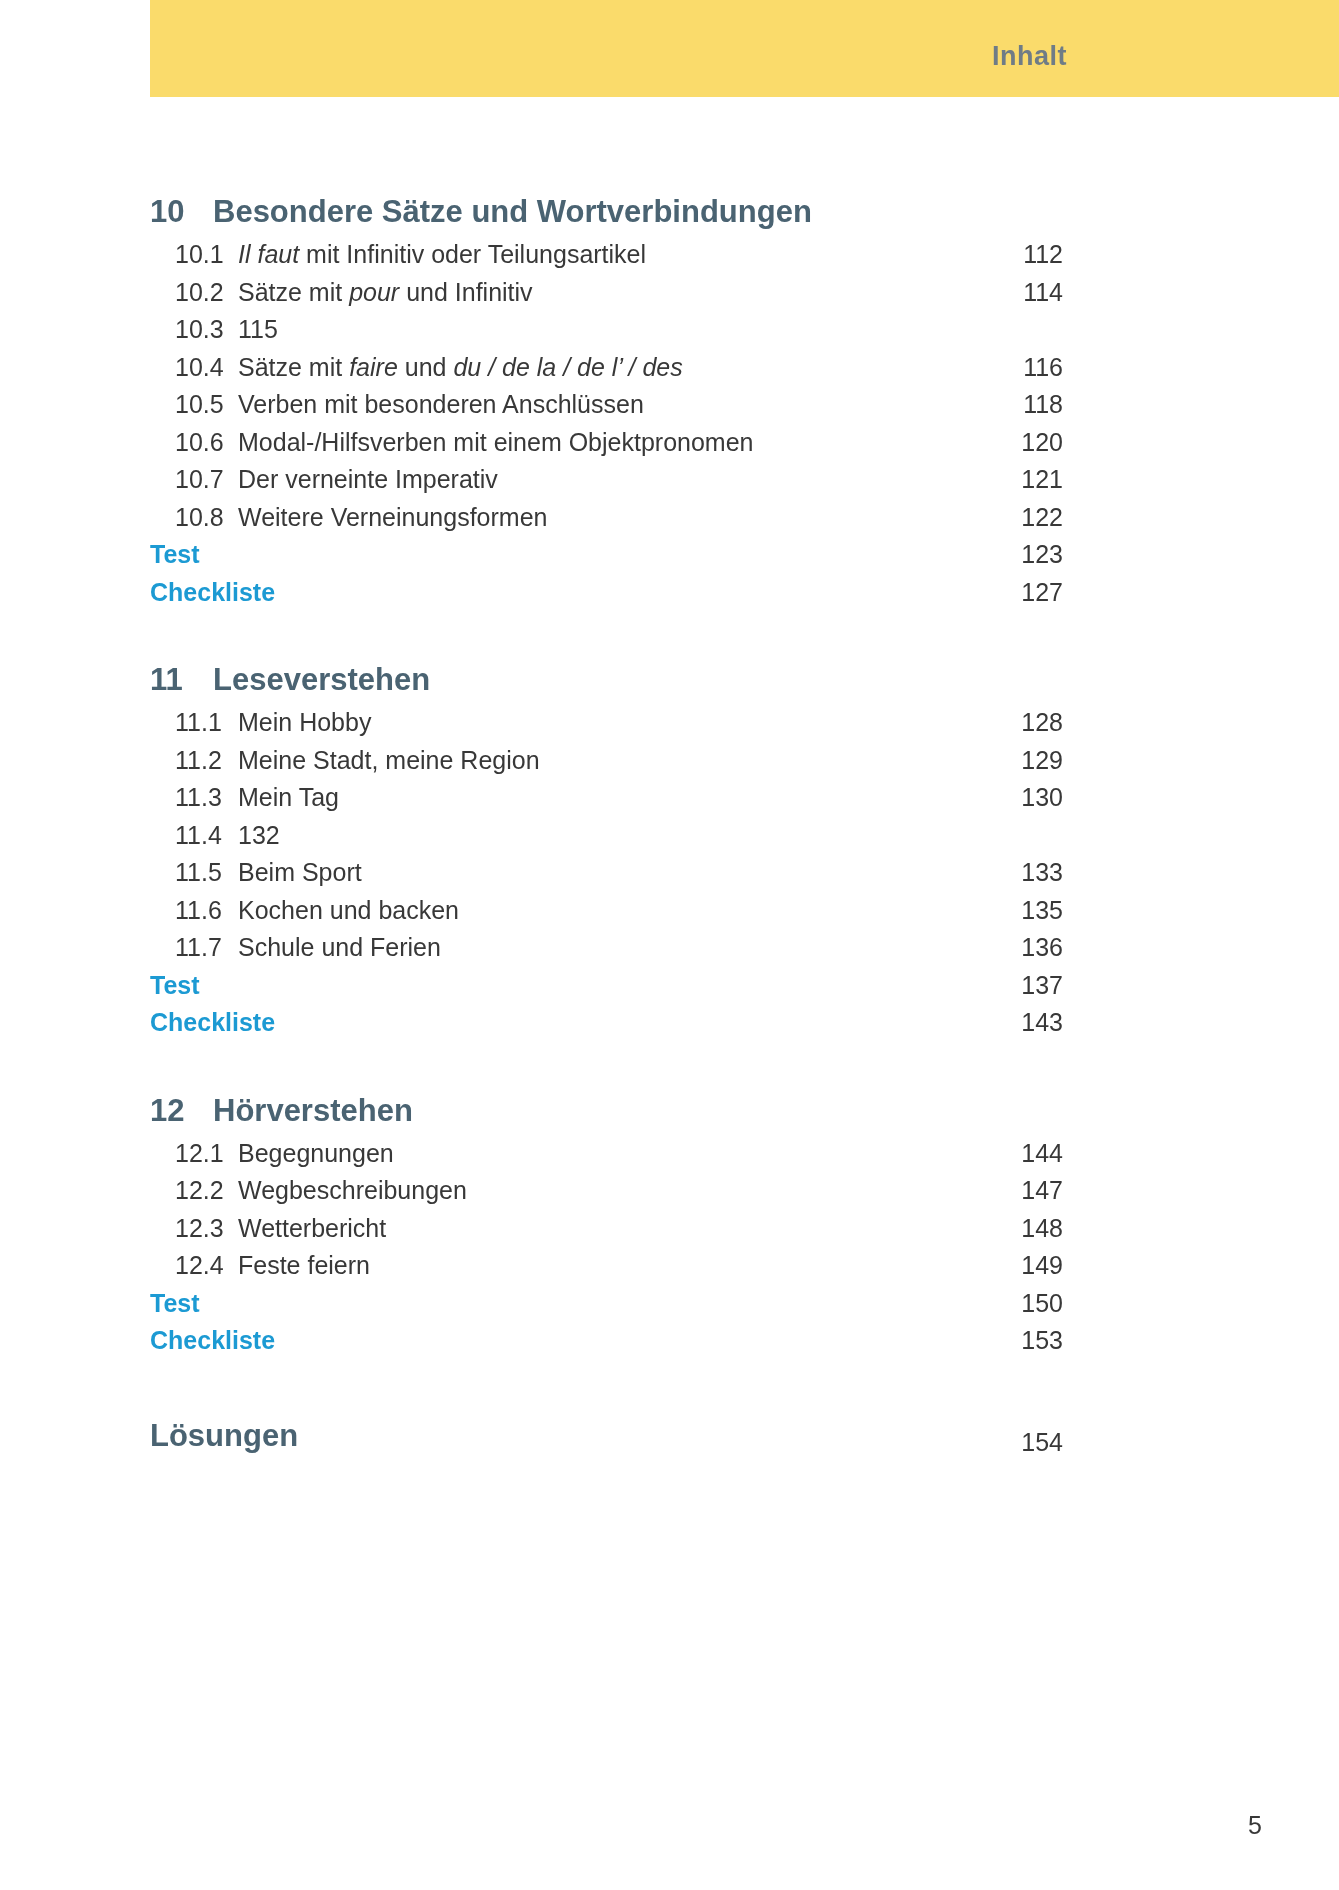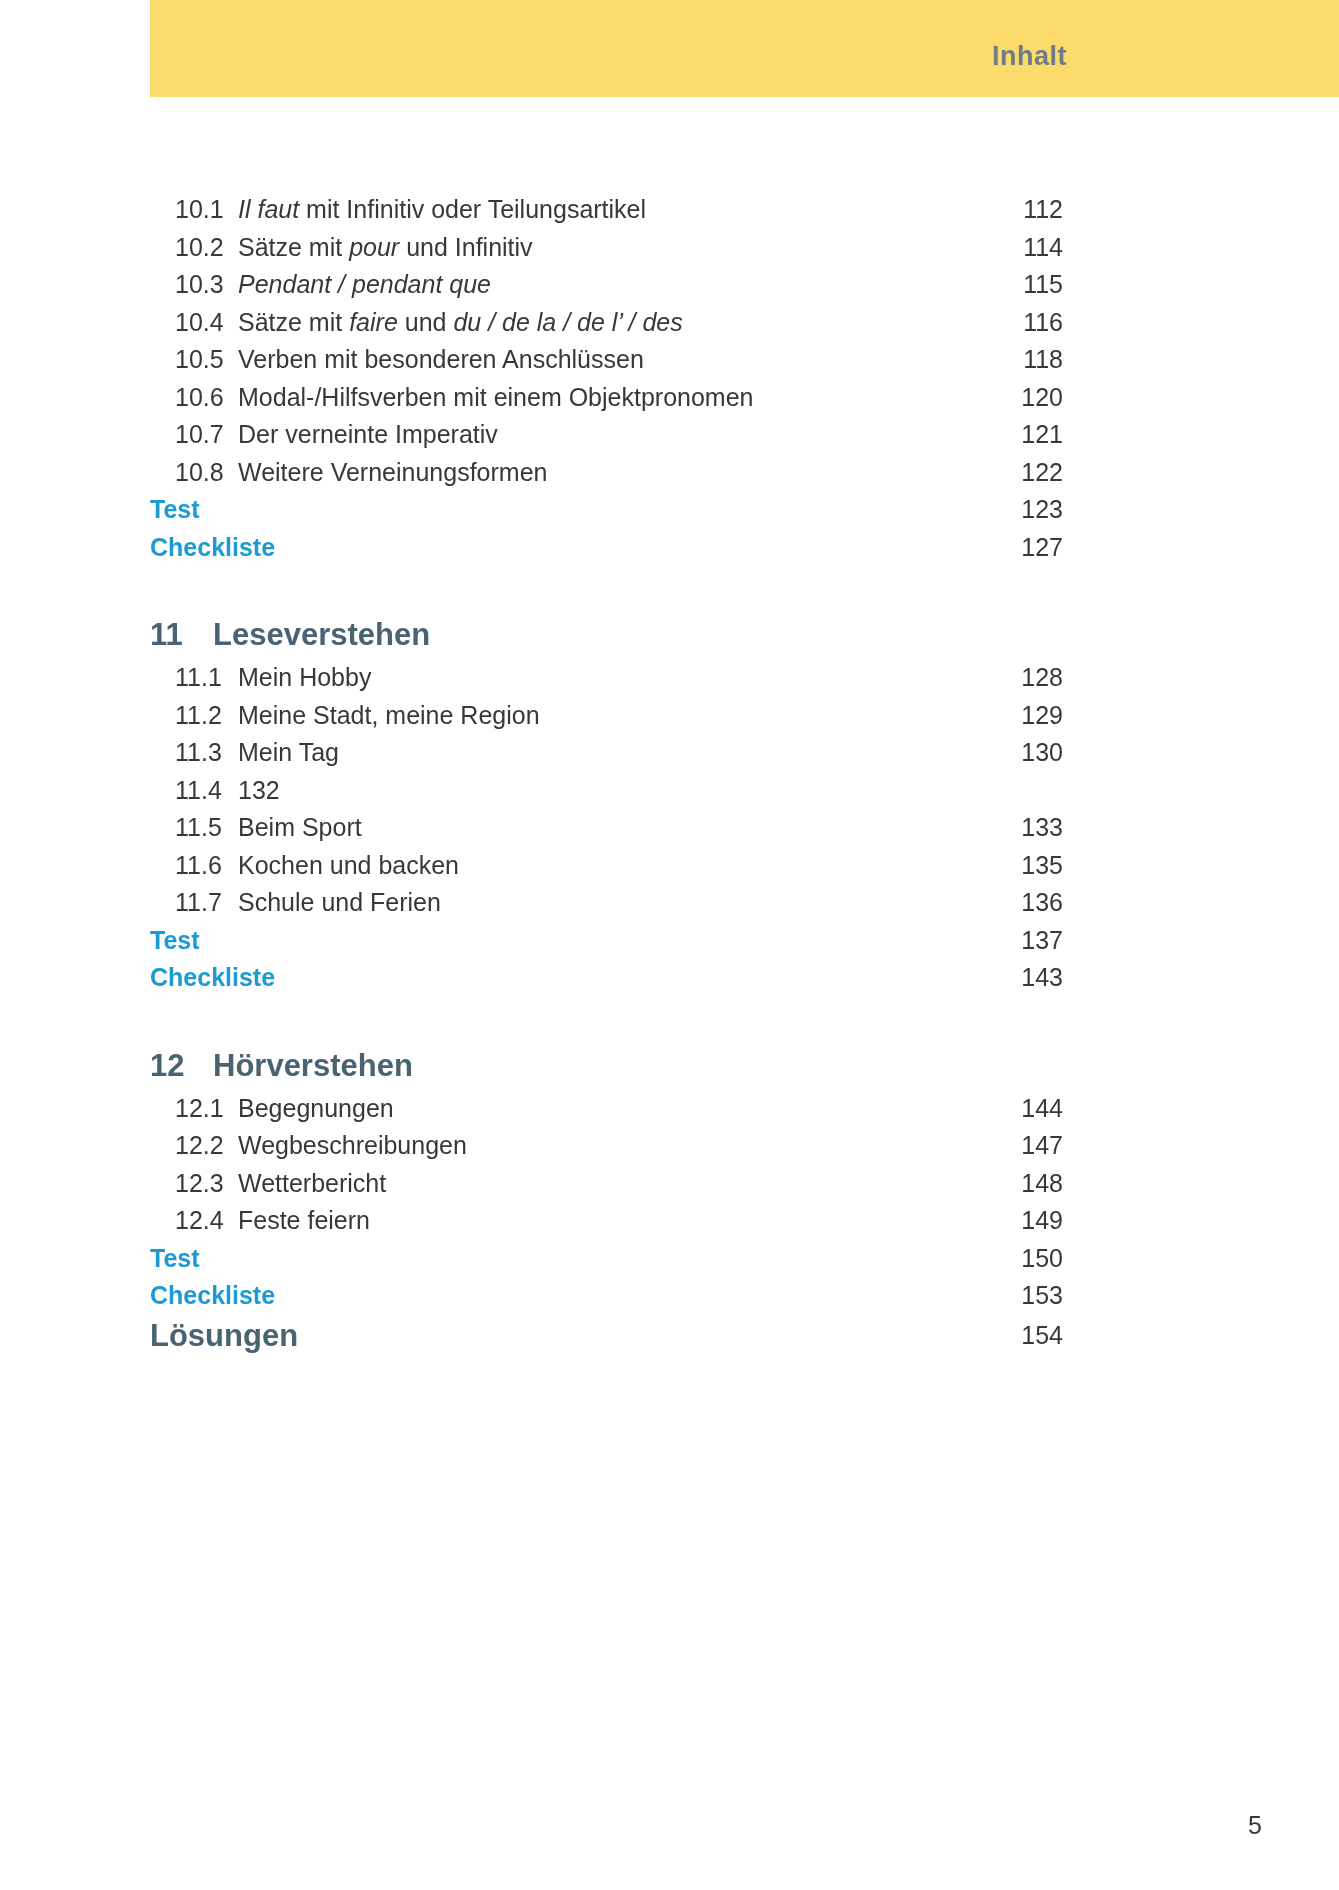--- a/index.html
+++ b/index.html
@@ -56,22 +56,23 @@
     display: flex;
     line-height: 37.5px;
     font-size: 25px;
   }
   .row-num { width: 63px; flex: none; margin-left: 25px; }
   .row-title { flex: 1; padding-right: 20px; }
   .row-title .it { font-style: italic; }
   .row-page { flex: none; text-align: right; }
   .extra-label { flex: 1; color: var(--blue); font-weight: bold; }
   .toc-final {
-    display: flex;
-    align-items: center;
+    margin-top: 55px;
+    display: flex;
+    align-items: flex-end;
   }
   .final-title {
     flex: 1;
     font-size: 31px;
     font-weight: bold;
     color: var(--slate);
     line-height: 42px;
   }
   .final-page { flex: none; font-size: 25px; }
   .folio {
@@ -88,33 +89,36 @@
 
 <div class="page">
 
   <header class="band">
     <span class="band-title">Inhalt</span>
   </header>
 
   <main class="content">
     <div id="toc-sections">
         <section class="section">
+          <div class="sec-heading">
+            <span class="sec-num">10</span>
+            <span class="sec-title">Besondere Sätze und Wortverbindungen</span>
+          </div>
           <div class="row">
             <span class="row-num">10.1</span>
             <span class="row-title"><span class="it">Il faut</span><span> mit Infinitiv oder Teilungsartikel</span></span>
             <span class="row-page">112</span>
           </div>
           <div class="row">
             <span class="row-num">10.2</span>
             <span class="row-title"><span>Sätze mit </span><span class="it">pour</span><span> und Infinitiv</span></span>
             <span class="row-page">114</span>
           </div>
           <div class="row">
             <span class="row-num">10.3</span>
-            <span class="row-title"><span class="it">Pendant / pendant que</span></span>
             <span class="row-page">115</span>
           </div>
           <div class="row">
             <span class="row-num">10.4</span>
             <span class="row-title"><span>Sätze mit </span><span class="it">faire</span><span> und </span><span class="it">du / de la / de l’ / des</span></span>
             <span class="row-page">116</span>
           </div>
           <div class="row">
             <span class="row-num">10.5</span>
             <span class="row-title"><span>Verben mit besonderen Anschlüssen</span></span>

